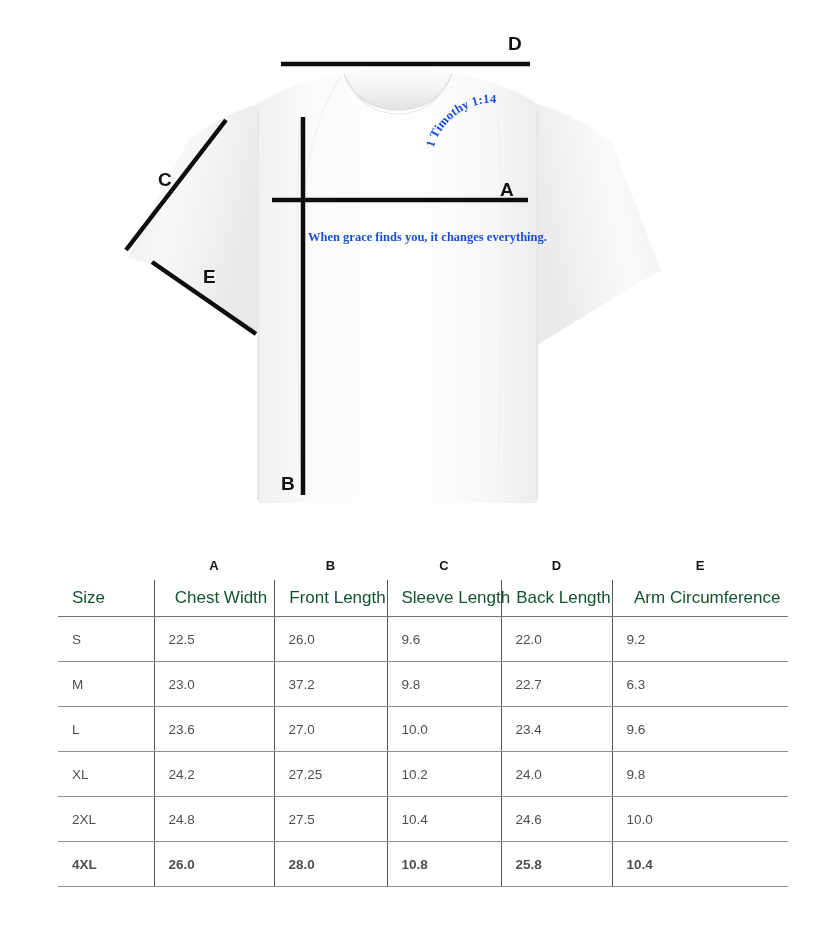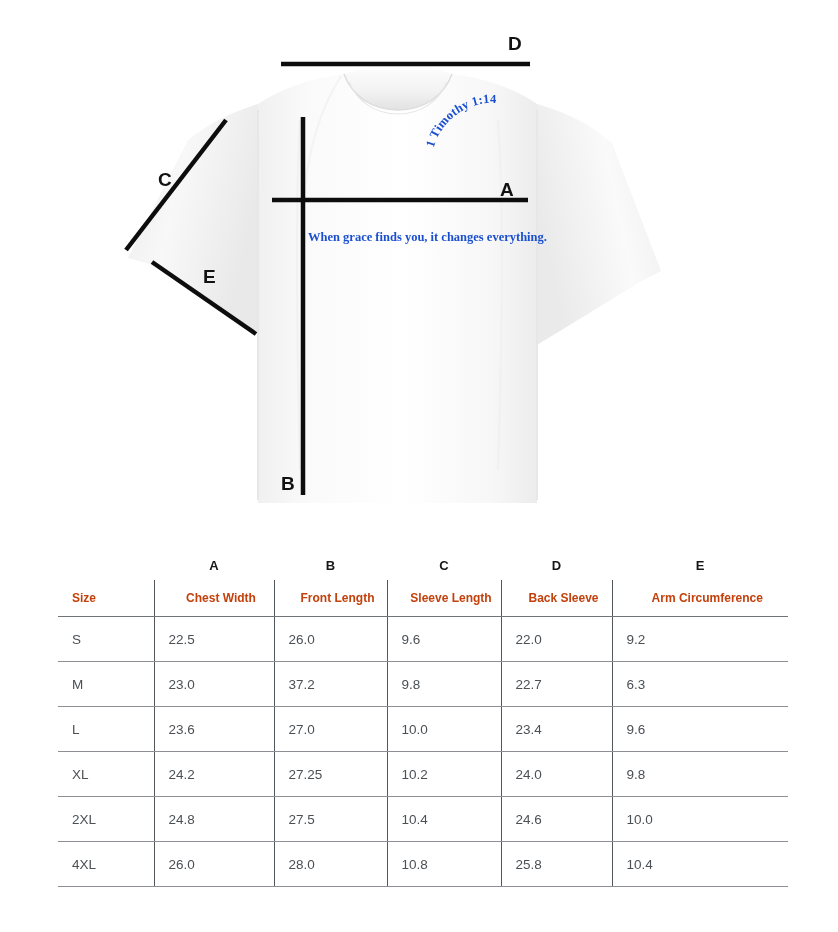--- a/index.html
+++ b/index.html
@@ -84,41 +84,41 @@
     color: #171717;
     text-align: center;
     border: none;
     padding-bottom: 2px;
   }
   tr.letter-row th.blank-letter { text-align: left; }
 
   
   tr.header-row th {
     height: 36px;
-    font-size: 12px;
-    font-weight: bold;
-    color: #c2410c;
+    font-size: 17px;
+    font-weight: normal;
+    color: #14532d;
     border-bottom: 1.6px solid #6f7478;
     padding-left: 14px;
     white-space: nowrap;
   }
   tr.header-row th.col-div { border-left: 1.6px solid #52575b; text-align: center; }
   tr.header-row th.first-col { padding-left: 14px; }
 
   
   tr.data-row td {
     height: 44px;
     font-size: 13.5px;
     color: #4b5055;
     border-bottom: 1.3px solid #8c9095;
     padding-left: 14px;
     white-space: nowrap;
   }
   tr.data-row td.col-div { border-left: 1.6px solid #52575b; }
-  tr.data-row:last-child td { border-bottom: 1.3px solid #8c9095; }
+  tr.data-row:last-child td { border-bottom: 1.3px solid #8c9095; font-weight: bold; }
 </style>
 </head>
 <body>
 
 <div id="illustration">
   <svg id="shirt-svg" viewBox="0 0 838 540" xmlns="http://www.w3.org/2000/svg">
     <defs>
       <linearGradient id="bodyShade" x1="0" y1="0" x2="1" y2="0">
         <stop offset="0%" stop-color="#f0f0f1"></stop>
         <stop offset="18%" stop-color="#fafafa"></stop>
@@ -223,21 +223,21 @@
         <th>B</th>
         <th>C</th>
         <th>D</th>
         <th>E</th>
       </tr>
       <tr class="header-row">
         <th class="first-col">Size</th>
         <th class="col-div">Chest Width</th>
         <th class="col-div">Front Length</th>
         <th class="col-div">Sleeve Length</th>
-        <th class="col-div">Back Sleeve</th>
+        <th class="col-div">Back Length</th>
         <th class="col-div">Arm Circumference</th>
       </tr>
     </thead>
     <tbody>
       <tr class="data-row">
         <td>S</td>
         <td class="col-div">22.5</td>
         <td class="col-div">26.0</td>
         <td class="col-div">9.6</td>
         <td class="col-div">22.0</td>

